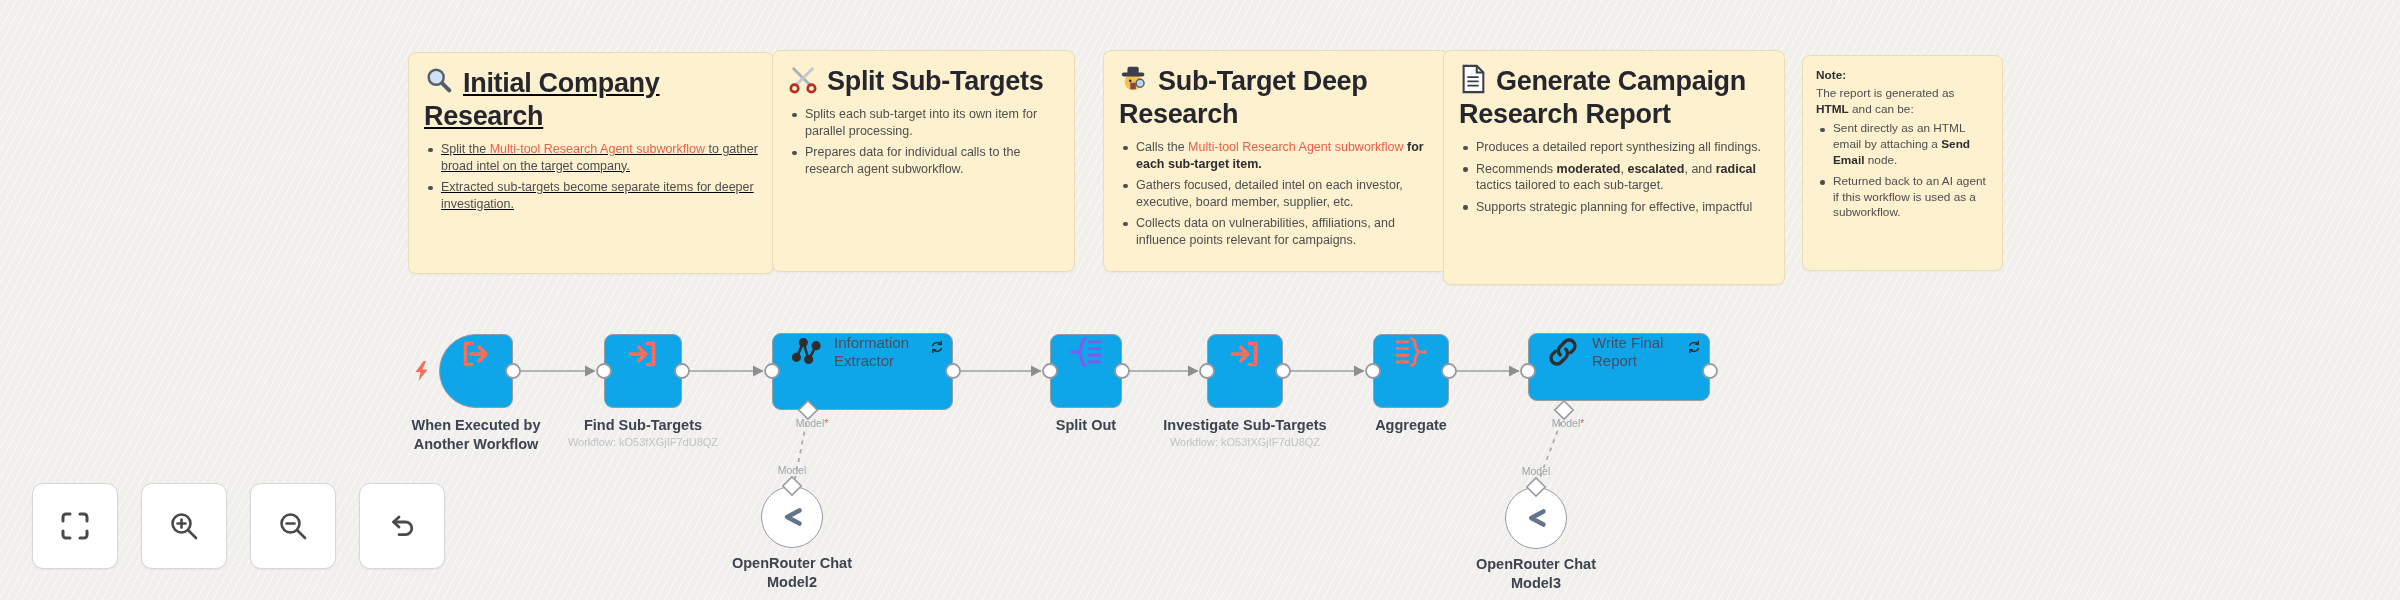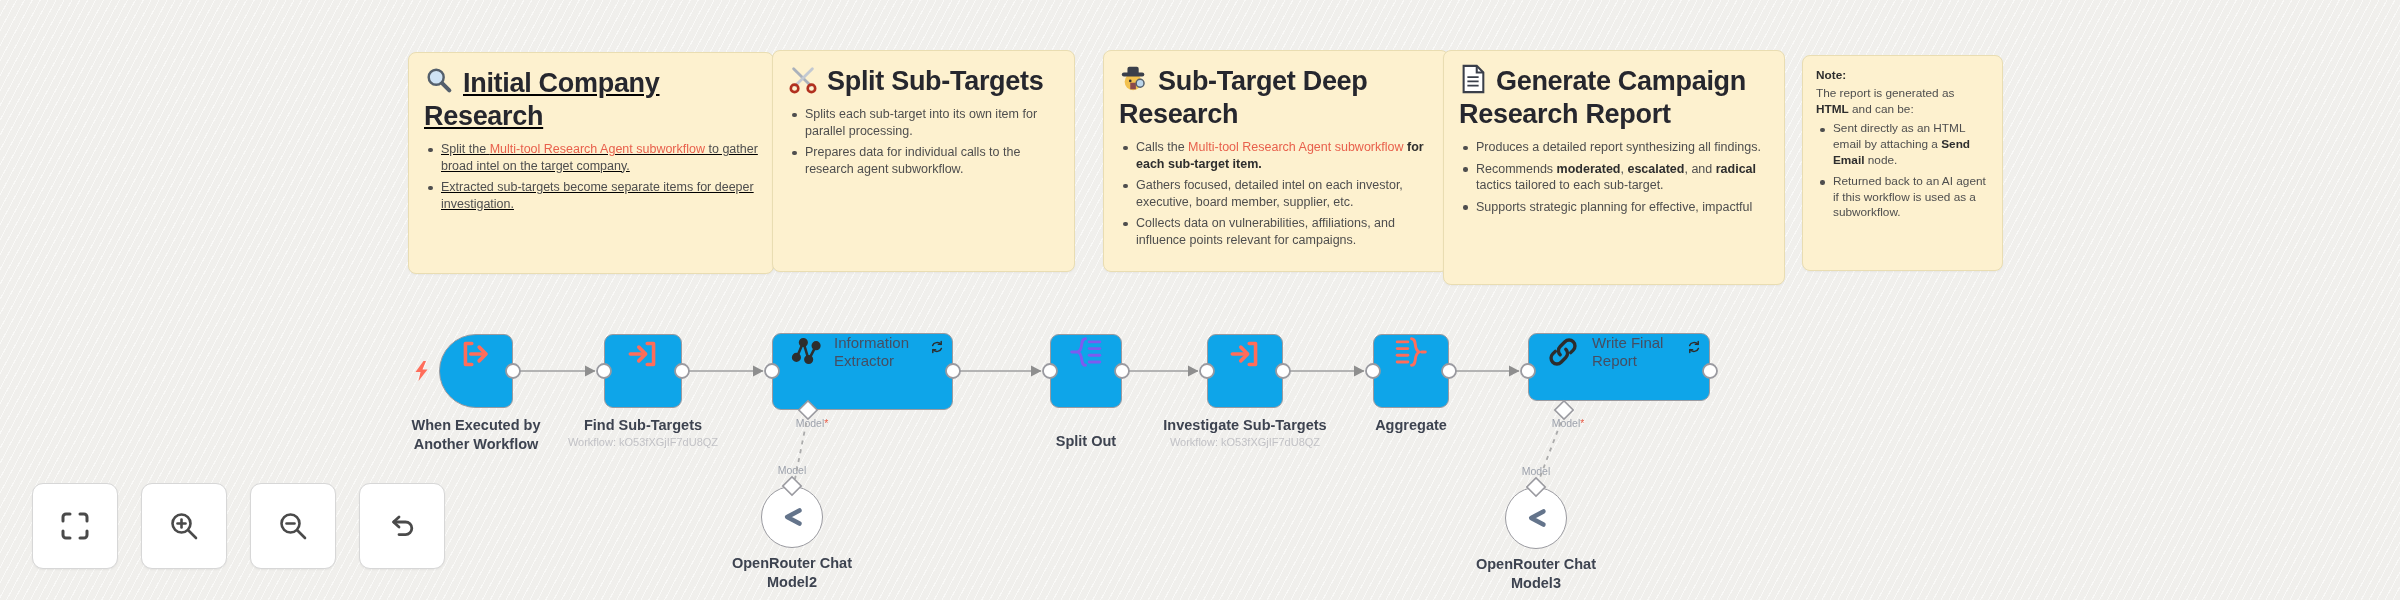--- a/index.html
+++ b/index.html
@@ -185,21 +185,21 @@
       <div class="node-box " style="left:1050px;top:334px;width:72px;height:74px;">
         <span style="line-height:0;display:inline-block;"><svg width="34" height="34" viewBox="0 0 32 32" fill="none" stroke="#7e5bef" stroke-width="2.7" stroke-linecap="round">
             <line x1="2.5" y1="16" x2="7.5" y2="16"></line>
             <path d="M15.5 3.5 c-3.5 0 -3.2 4 -4 8 c-.45 2.2 -1.1 3.4 -3 4.5 c1.9 1.1 2.55 2.3 3 4.5 c.8 4 .5 8 4 8"></path>
             <line x1="19" y1="6.5" x2="29" y2="6.5"></line>
             <line x1="19" y1="12.8" x2="29" y2="12.8"></line>
             <line x1="19" y1="19.1" x2="29" y2="19.1"></line>
             <line x1="19" y1="25.4" x2="29" y2="25.4"></line>
           </svg></span>
       </div>
-      <div class="node-caption" style="left:976px;top:432px;width:220px;">
+      <div class="node-caption" style="left:976px;top:416px;width:220px;">
         <div>Split Out</div>
       </div>
       <div class="node-box " style="left:1207px;top:334px;width:76px;height:74px;">
         <span style="line-height:0;display:inline-block;"><svg width="38" height="38" viewBox="0 0 36 36" fill="none" stroke="#ff6d5a" stroke-width="3.4" stroke-linecap="round" stroke-linejoin="round">
             <path d="M22 8 h6 v20 h-6"></path>
             <line x1="6" y1="18" x2="20" y2="18"></line>
             <path d="M14 11.5 l6.5 6.5 -6.5 6.5"></path>
           </svg></span>
       </div>
       <div class="node-caption" style="left:1135px;top:416px;width:220px;">

